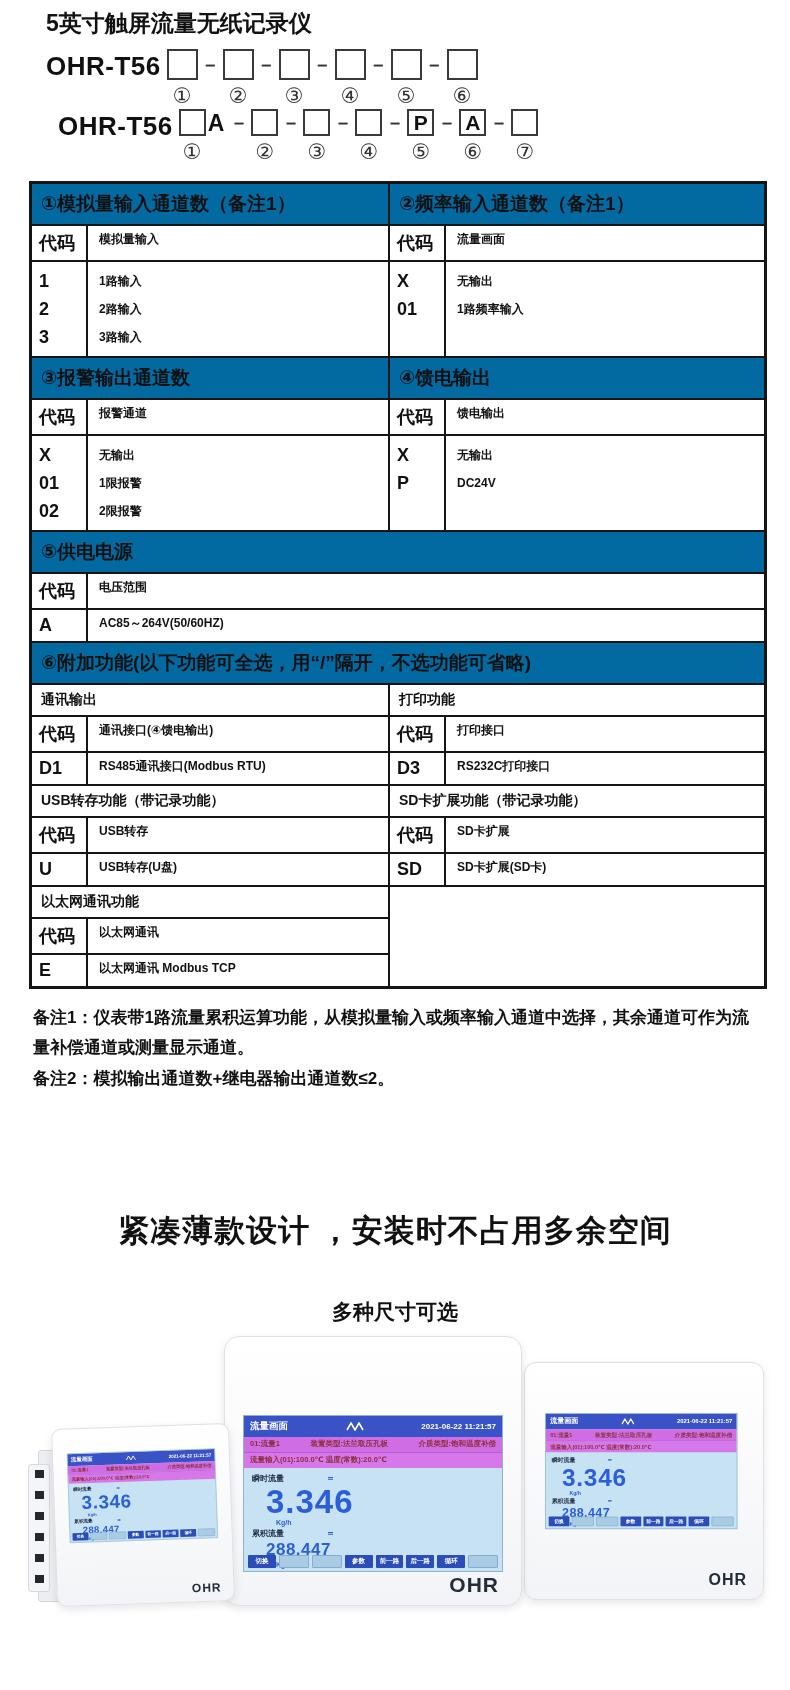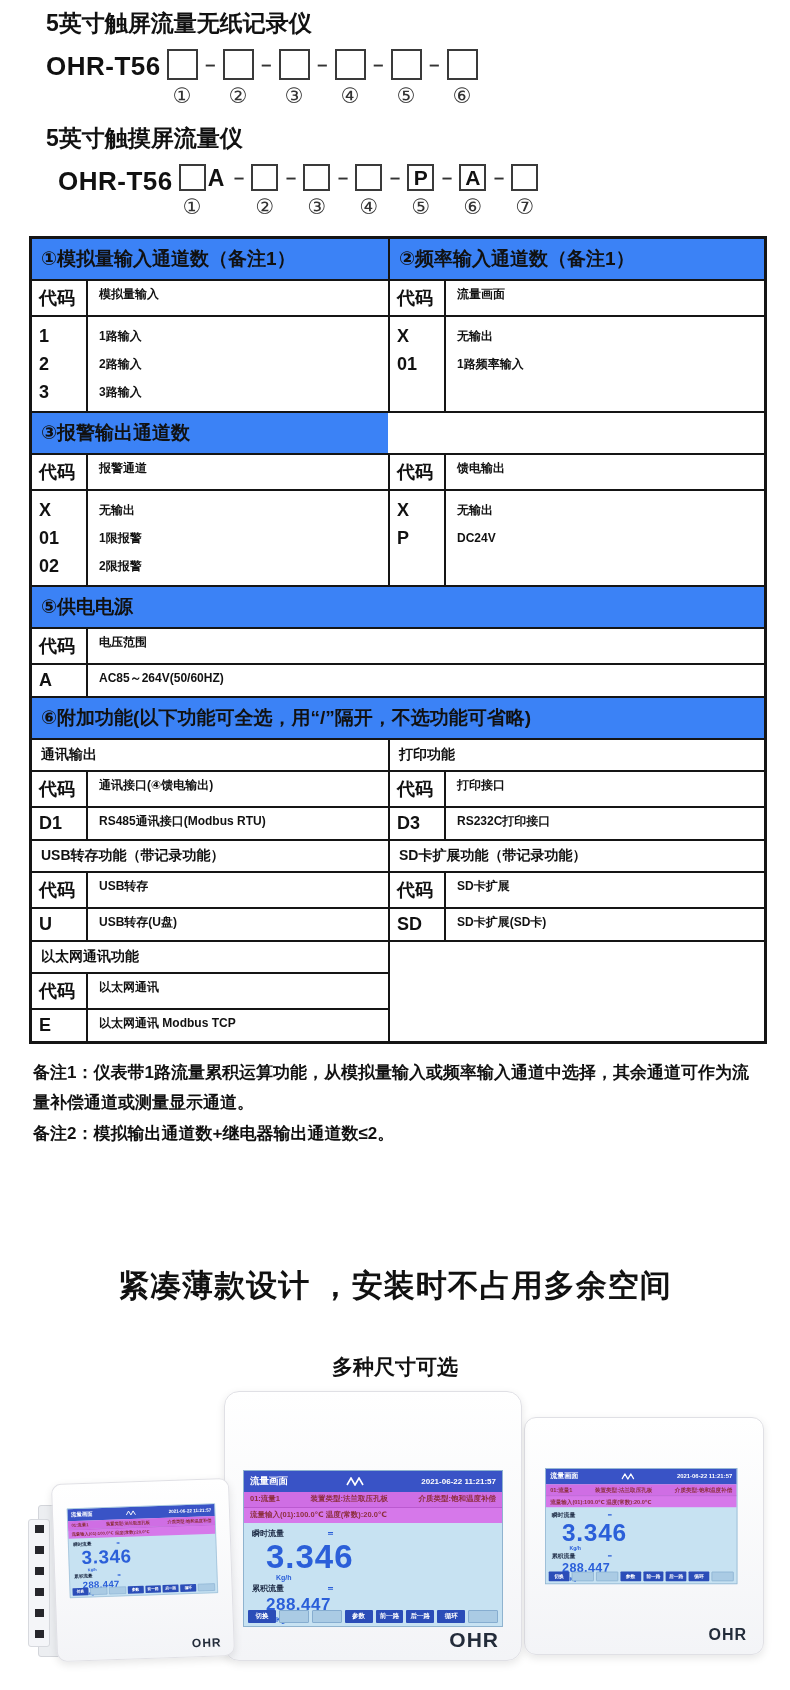--- a/index.html
+++ b/index.html
@@ -23,21 +23,21 @@
   .dash{line-height:32px;font-size:19px;margin:0 3px;color:#333;}
   .model-row.second .dash{line-height:28px;}
   .suffix-a{font-size:23px;line-height:29px;margin:0 2px;}
   
   .spec{border:3px solid #151515;margin:18px 0 0 29px;width:732px;font-weight:700;}
   .trow{display:flex;border-top:2.5px solid #151515;}
   .trow.first{border-top:none;}
   .half{box-sizing:border-box;}
   .L{flex:0 0 356px;width:356px;}
   .R{flex:1;border-left:2.5px solid #151515;}
-  .sechead{background:#3b82f6;font-size:19px;padding:7px 9px;}
+  .sechead{background:#0369a1;font-size:19px;padding:7px 9px;}
   .subhead{font-size:14px;padding:6px 9px;}
   .cells{display:flex;}
   .full{width:100%;}
   .ccol{flex:0 0 56px;border-right:2.5px solid #151515;padding:5px 7px;font-size:18px;box-sizing:border-box;}
   .dcol{flex:1;padding:5px 11px;font-size:12px;}
   .stack > div{line-height:28px;}
   .bt{border-top:2.5px solid #151515;}
   
   .notes{margin:14px 28px 0 33px;font-size:17px;font-weight:700;line-height:1.78;}
   
@@ -123,21 +123,20 @@
         <span class="mbox"></span>
         <span class="circle">⑤</span>
       </span>
     <span class="dash">－</span>
     <span class="seg">
         <span class="mbox"></span>
         <span class="circle">⑥</span>
       </span>
   </div>
 
-  <div class="doc-title2">5英寸触摸屏流量仪</div>
 
   <div class="model-row second">
     <span class="model-prefix">OHR-T56</span>
     <span class="seg">
         <span class="mbox"></span>
         <span class="circle">①</span>
       </span>
     <span class="suffix-a">A</span>
     <span class="dash">－</span>
     <span class="seg">
@@ -208,20 +207,21 @@
       </div>
       <div class="dcol stack">
         <div>无输出</div>
         <div>1路频率输入</div>
       </div>
     </div>
   </div>
 
   <div class="trow">
     <div class="half L sechead">③报警输出通道数</div>
+    <div class="half R sechead">④馈电输出</div>
   </div>
   <div class="trow">
     <div class="half L cells">
       <div class="ccol">代码</div>
       <div class="dcol">报警通道</div>
     </div>
     <div class="half R cells">
       <div class="ccol">代码</div>
       <div class="dcol">馈电输出</div>
     </div>

